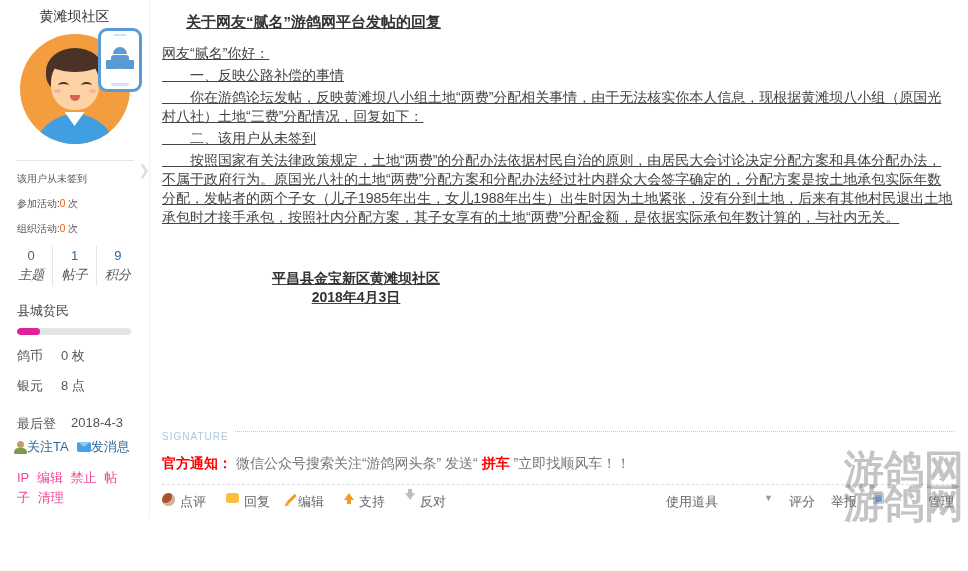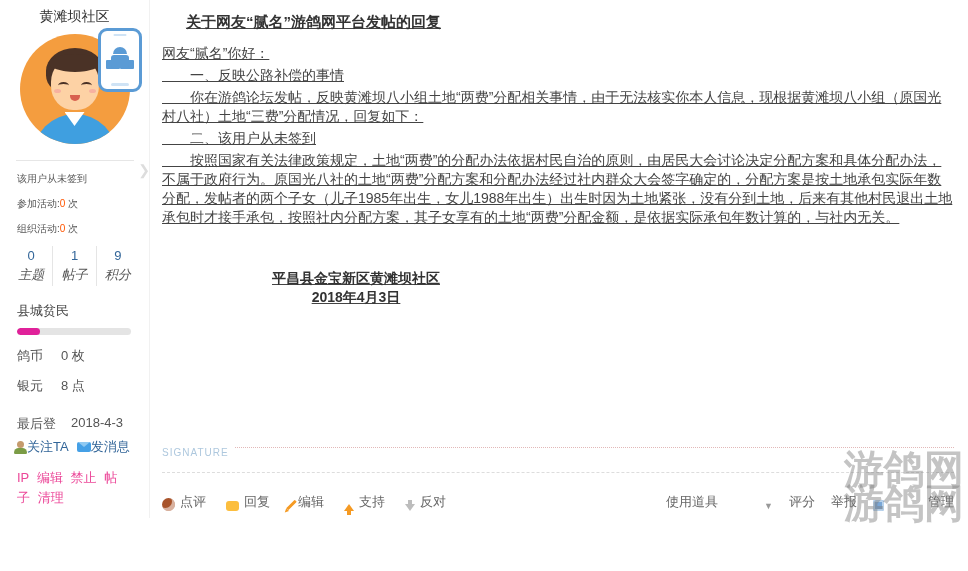--- a/index.html
+++ b/index.html
@@ -75,21 +75,21 @@
 
   .sig-row { flex: none; display: flex; align-items: flex-start; height: 14px; }
   .sig-label { color: #aec8de; font-size: 10px; letter-spacing: 1px; }
   .sig-dots { flex: 1; border-top: 1px dotted #e2b8b8; margin-left: 6px; }
   .notice { flex: none; margin-top: 10px; font-size: 14px; }
   .notice-label { color: #ff0000; font-weight: bold; }
   .notice-text { color: #777; }
   .notice-kw { color: #ff0000; font-weight: bold; }
 
   .toolbar { flex: none; border-top: 1px dashed #ddd; margin-top: 11px; padding: 8px 0 7px; display: flex; align-items: center; font-size: 13px; color: #666; }
-  .tb-item { display: flex; align-items: flex-end; gap: 5px; margin-right: 20px; cursor: pointer; margin-top: 12px; }
+  .tb-item { display: flex; align-items: flex-start; gap: 5px; margin-right: 20px; cursor: pointer; }
   .tb-right { margin-left: auto; display: flex; align-items: center; gap: 16px; }
   .tb-right .tb-item { margin-right: 0; gap: 44px; }
   .icon-dot-cup { width: 13px; height: 13px; border-radius: 50%; background: #a8532a; box-shadow: inset -3px -3px 0 rgba(255,255,255,0.55); }
   .icon-bubble { width: 13px; height: 10px; background: #fcbe3e; border-radius: 3px; position: relative; }
   .icon-bubble::after { content: ""; position: absolute; bottom: -3px; left: 2px; border: 3px solid transparent; border-top-color: #fcbe3e; }
   .icon-pencil { width: 3px; height: 12px; background: #f59a23; transform: rotate(45deg); border-radius: 1px; position: relative; }
   .icon-pencil::after { content: ""; position: absolute; bottom: -4px; left: -0.5px; border-left: 2px solid transparent; border-right: 2px solid transparent; border-top: 4px solid #f59a23; }
   .arrow { width: 0; height: 0; border-left: 5px solid transparent; border-right: 5px solid transparent; position: relative; }
   .arrow.up { border-bottom: 7px solid #f59a23; }
   .arrow.up::after { content: ""; position: absolute; left: -2px; top: 7px; width: 4px; height: 4px; background: #f59a23; }
@@ -204,20 +204,26 @@
         <div class="sign-org">平昌县金宝新区黄滩坝社区</div>
         <div class="sign-date">2018年4月3日</div>
       </div>
     </div>
 
     <div class="sig-row">
       <span class="sig-label">SIGNATURE</span>
       <span class="sig-dots"></span>
     </div>
 
+    <div class="notice">
+      <span class="notice-label">官方通知：</span>
+      <span class="notice-text">微信公众号搜索关注“游鸽网头条” 发送“</span>
+      <span class="notice-kw">拼车</span>
+      <span class="notice-text">”立即找顺风车！！</span>
+    </div>
 
     <div class="toolbar">
       <span class="tb-item">
         <span class="icon-dot-cup"></span>
         <span>点评</span>
       </span>
       <span class="tb-item">
         <span class="icon-bubble"></span>
         <span>回复</span>
       </span>

